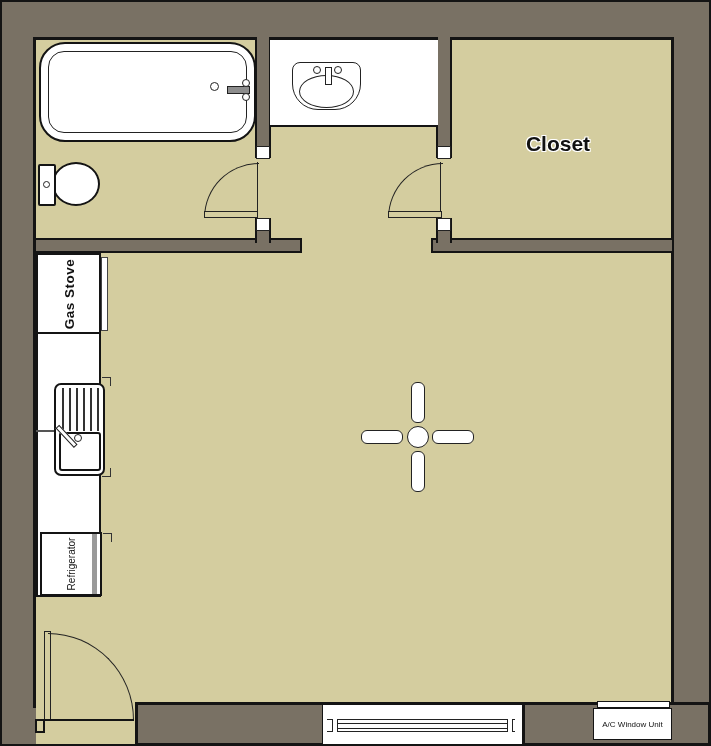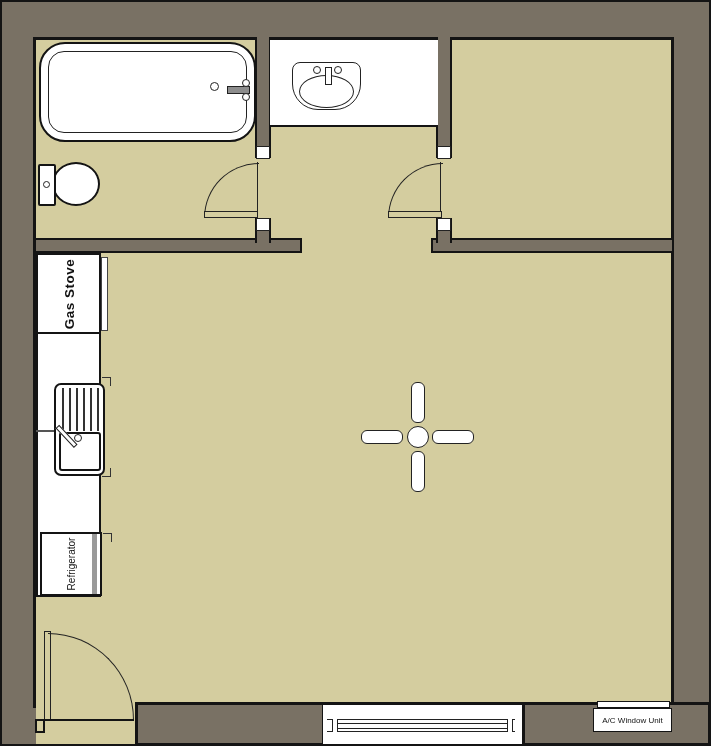--- a/index.html
+++ b/index.html
@@ -94,21 +94,21 @@
   .win-stop-r{left:507px;}
   
   .fan-hub{left:407px;top:426px;width:22px;height:22px;background:var(--fixture);border:1.5px solid var(--thin);border-radius:50%;}
   .blade{background:var(--fixture);border:1.5px solid var(--thin);border-radius:6px;}
   .blade-top{left:411px;top:382px;width:14px;height:41px;}
   .blade-bottom{left:411px;top:451px;width:14px;height:41px;}
   .blade-left{left:361px;top:430px;width:42px;height:14px;}
   .blade-right{left:432px;top:430px;width:42px;height:14px;}
   
   .ac-strip{left:597px;top:701px;width:73px;height:7px;background:var(--fixture);border:1px solid var(--outline);}
-  .ac-box{left:593px;top:708px;width:79px;height:24px;background:var(--fixture);border:1.5px solid var(--outline);display:flex;align-items:center;justify-content:center;font-size:8px;color:#111;white-space:nowrap;}
+  .ac-box{left:593px;top:708px;width:79px;height:32px;background:var(--fixture);border:1.5px solid var(--outline);display:flex;align-items:center;justify-content:center;font-size:8px;color:#111;white-space:nowrap;}
   
   .closet-label{left:488px;top:132px;width:140px;text-align:center;font-size:21px;font-weight:bold;color:#111;
     text-shadow:1px 1px 0 #fff,-1px -1px 0 #fff,1px -1px 0 #fff,-1px 1px 0 #fff;}
   .vtext{position:absolute;left:50%;top:50%;transform:translate(-50%,-50%) rotate(-90deg);white-space:nowrap;color:#111;}
   .stove .vtext{font-size:13.5px;font-weight:bold;letter-spacing:0.5px;}
   .fridge .vtext{font-size:10px;font-weight:400;}
   .canvas-edge{left:0;top:0;width:711px;height:746px;border:2px solid var(--outline);pointer-events:none;}
 </style>
 </head>
 <body>
@@ -156,20 +156,21 @@
   <div class="abs knob sink-knob-r"></div>
   <div class="abs sink-spout"></div>
 
   <div class="abs door-line-v bath-door-line"></div>
   <div class="abs door-arc-tl bath-door-arc"></div>
   <div class="abs door-leaf-h bath-door-leaf"></div>
   <div class="abs door-line-v closet-door-line"></div>
   <div class="abs door-arc-tl closet-door-arc"></div>
   <div class="abs door-leaf-h closet-door-leaf"></div>
 
+  <div class="abs closet-label">Closet</div>
 
   <div class="abs counter"></div>
   <div class="abs stove">
     <span class="vtext">Gas Stove</span>
   </div>
   <div class="abs stove-strip"></div>
   <div class="abs counter-line"></div>
   <div class="abs ksink"></div>
   <div class="abs drain" style="left:62px;"></div>
   <div class="abs drain" style="left:69px;"></div>

